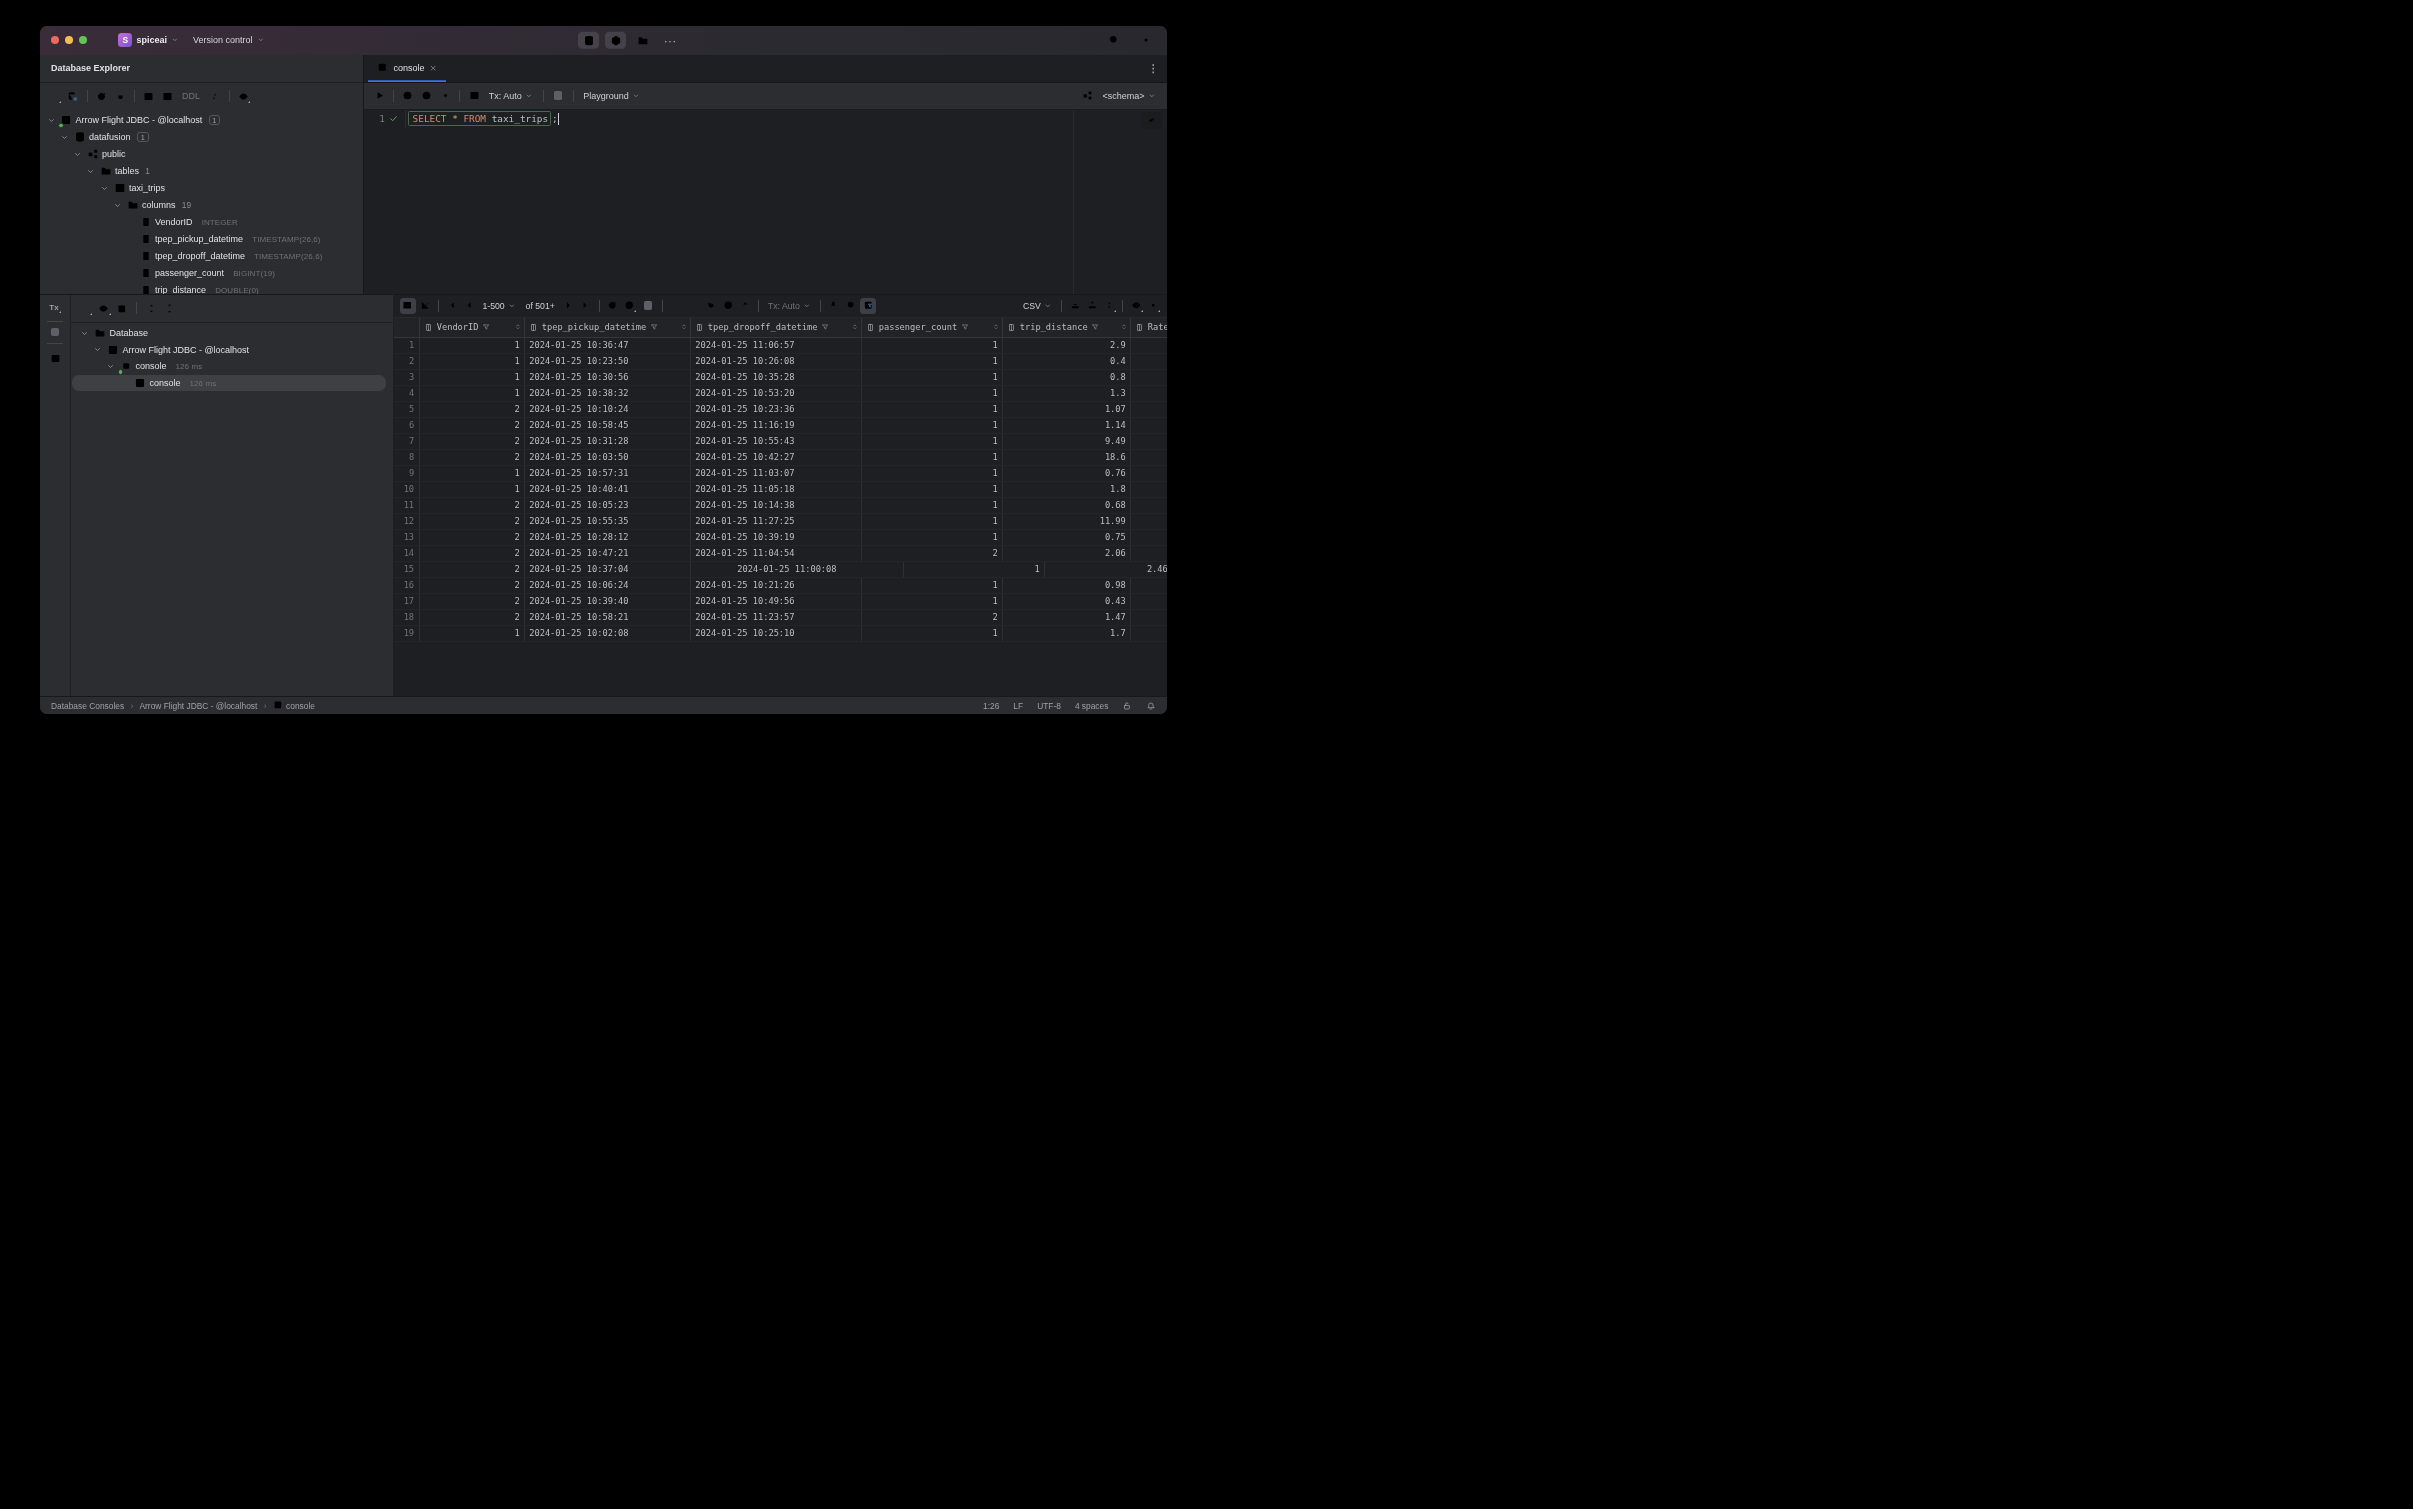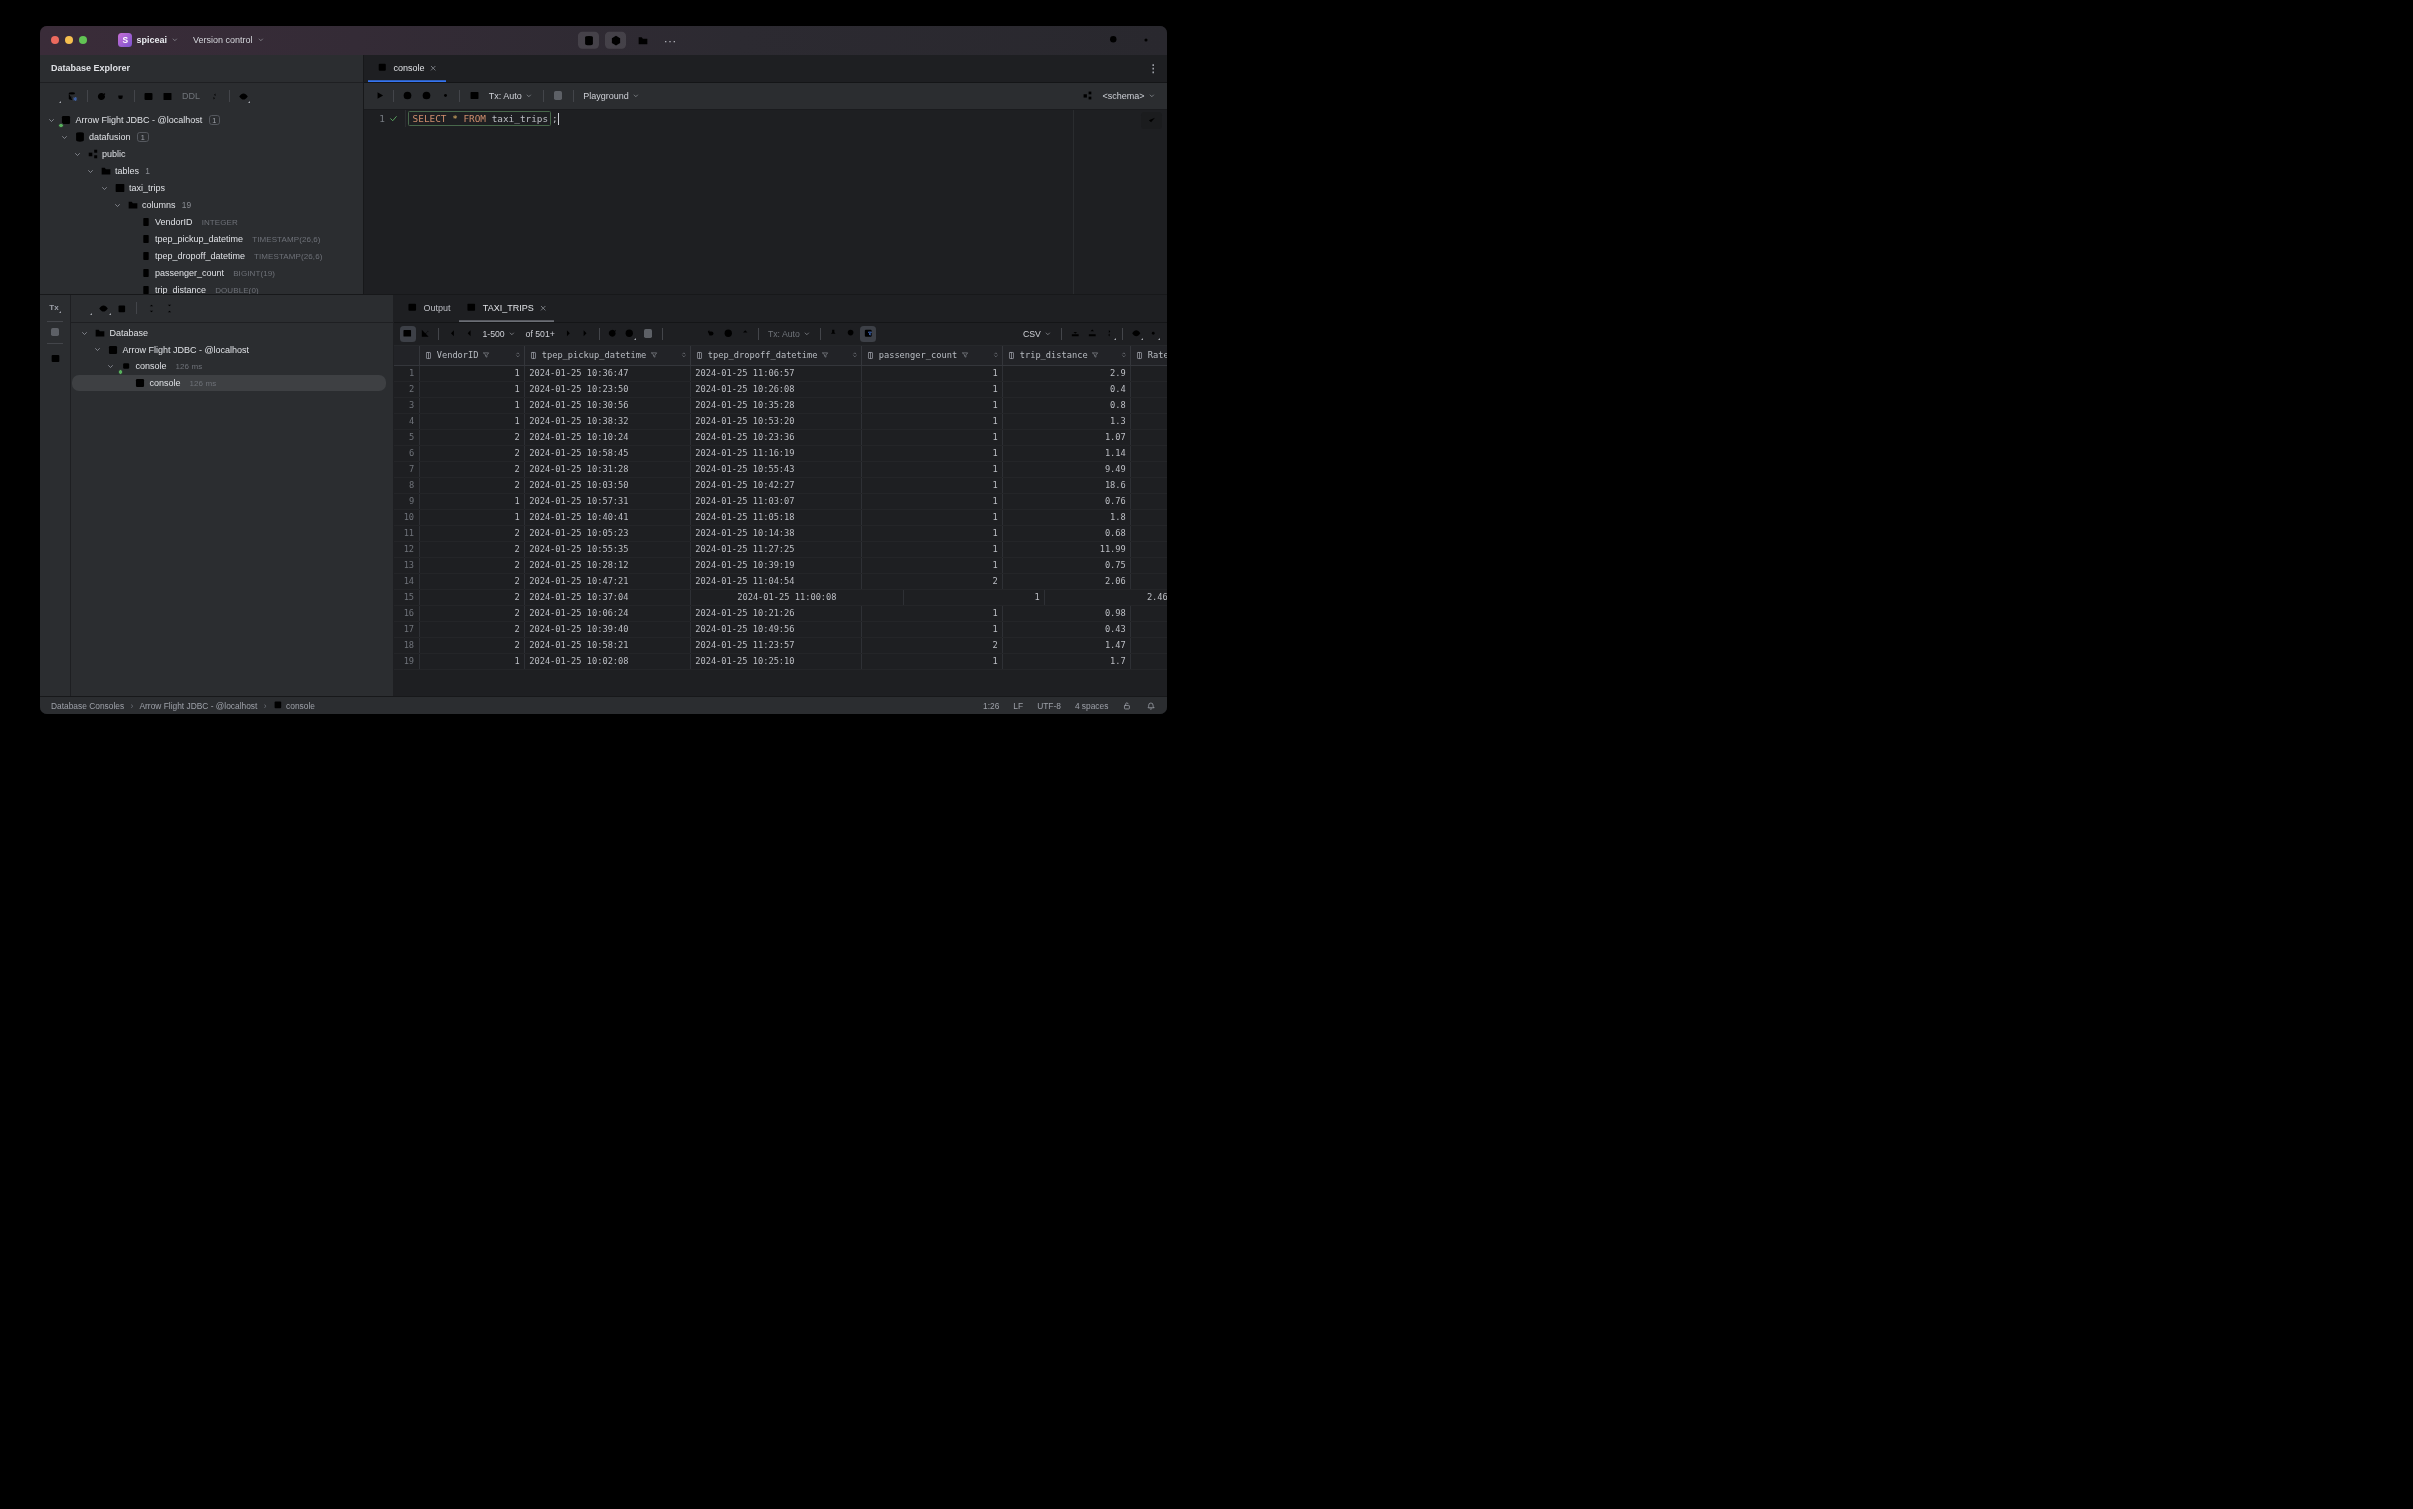--- a/index.html
+++ b/index.html
@@ -634,45 +634,20 @@
                   <svg viewBox="0 0 16 16">
                     <rect x="2.6" y="2.6" width="10.8" height="10.8" rx="1.6" stroke-dasharray="2.5 2"></rect>
                   </svg>
                 </span>
                 <span>console</span>
                 <span class="meta">126 ms</span>
               </div>
             </div>
         </div>
         <div class="results">
-          <div class="results-tabs" id="results-tabs">
-              <div class="rtab">
-                <span class="tico">
-                  <svg viewBox="0 0 16 16">
-                    <rect x="2.2" y="2.8" width="11.6" height="10.4" rx="1.4"></rect>
-                    <path d="M4.6 6.2l2.1 1.9-2.1 1.9M8.4 10.4h3"></path>
-                  </svg>
-                </span>
-                <span>Output</span>
-              </div>
-              <div class="rtab active">
-                <span class="tico">
-                  <svg viewBox="0 0 16 16">
-                    <rect x="2.2" y="2.8" width="11.6" height="10.4" rx="1"></rect>
-                    <path d="M2.2 6h11.6M6.1 6v7.2M9.9 6v7.2"></path>
-                  </svg>
-                </span>
-                <span>TAXI_TRIPS</span>
-                <span class="ic tab-close">
-                  <svg viewBox="0 0 16 16">
-                    <path d="M4.3 4.3l7.4 7.4M11.7 4.3l-7.4 7.4"></path>
-                  </svg>
-                </span>
-              </div>
-            </div>
           <div class="results-toolbar" id="results-toolbar">
               <span class="tb-ic active">
                 <svg viewBox="0 0 16 16">
                   <rect x="2.2" y="3" width="11.6" height="10" rx="1"></rect>
                   <path d="M2.2 6.3h11.6M2.2 9.7h11.6M6.1 3v10M9.9 3v10"></path>
                 </svg>
               </span>
               <span class="tb-ic">
                 <svg viewBox="0 0 16 16">
                   <path d="M2.8 2.8v10.4h10.4"></path>

